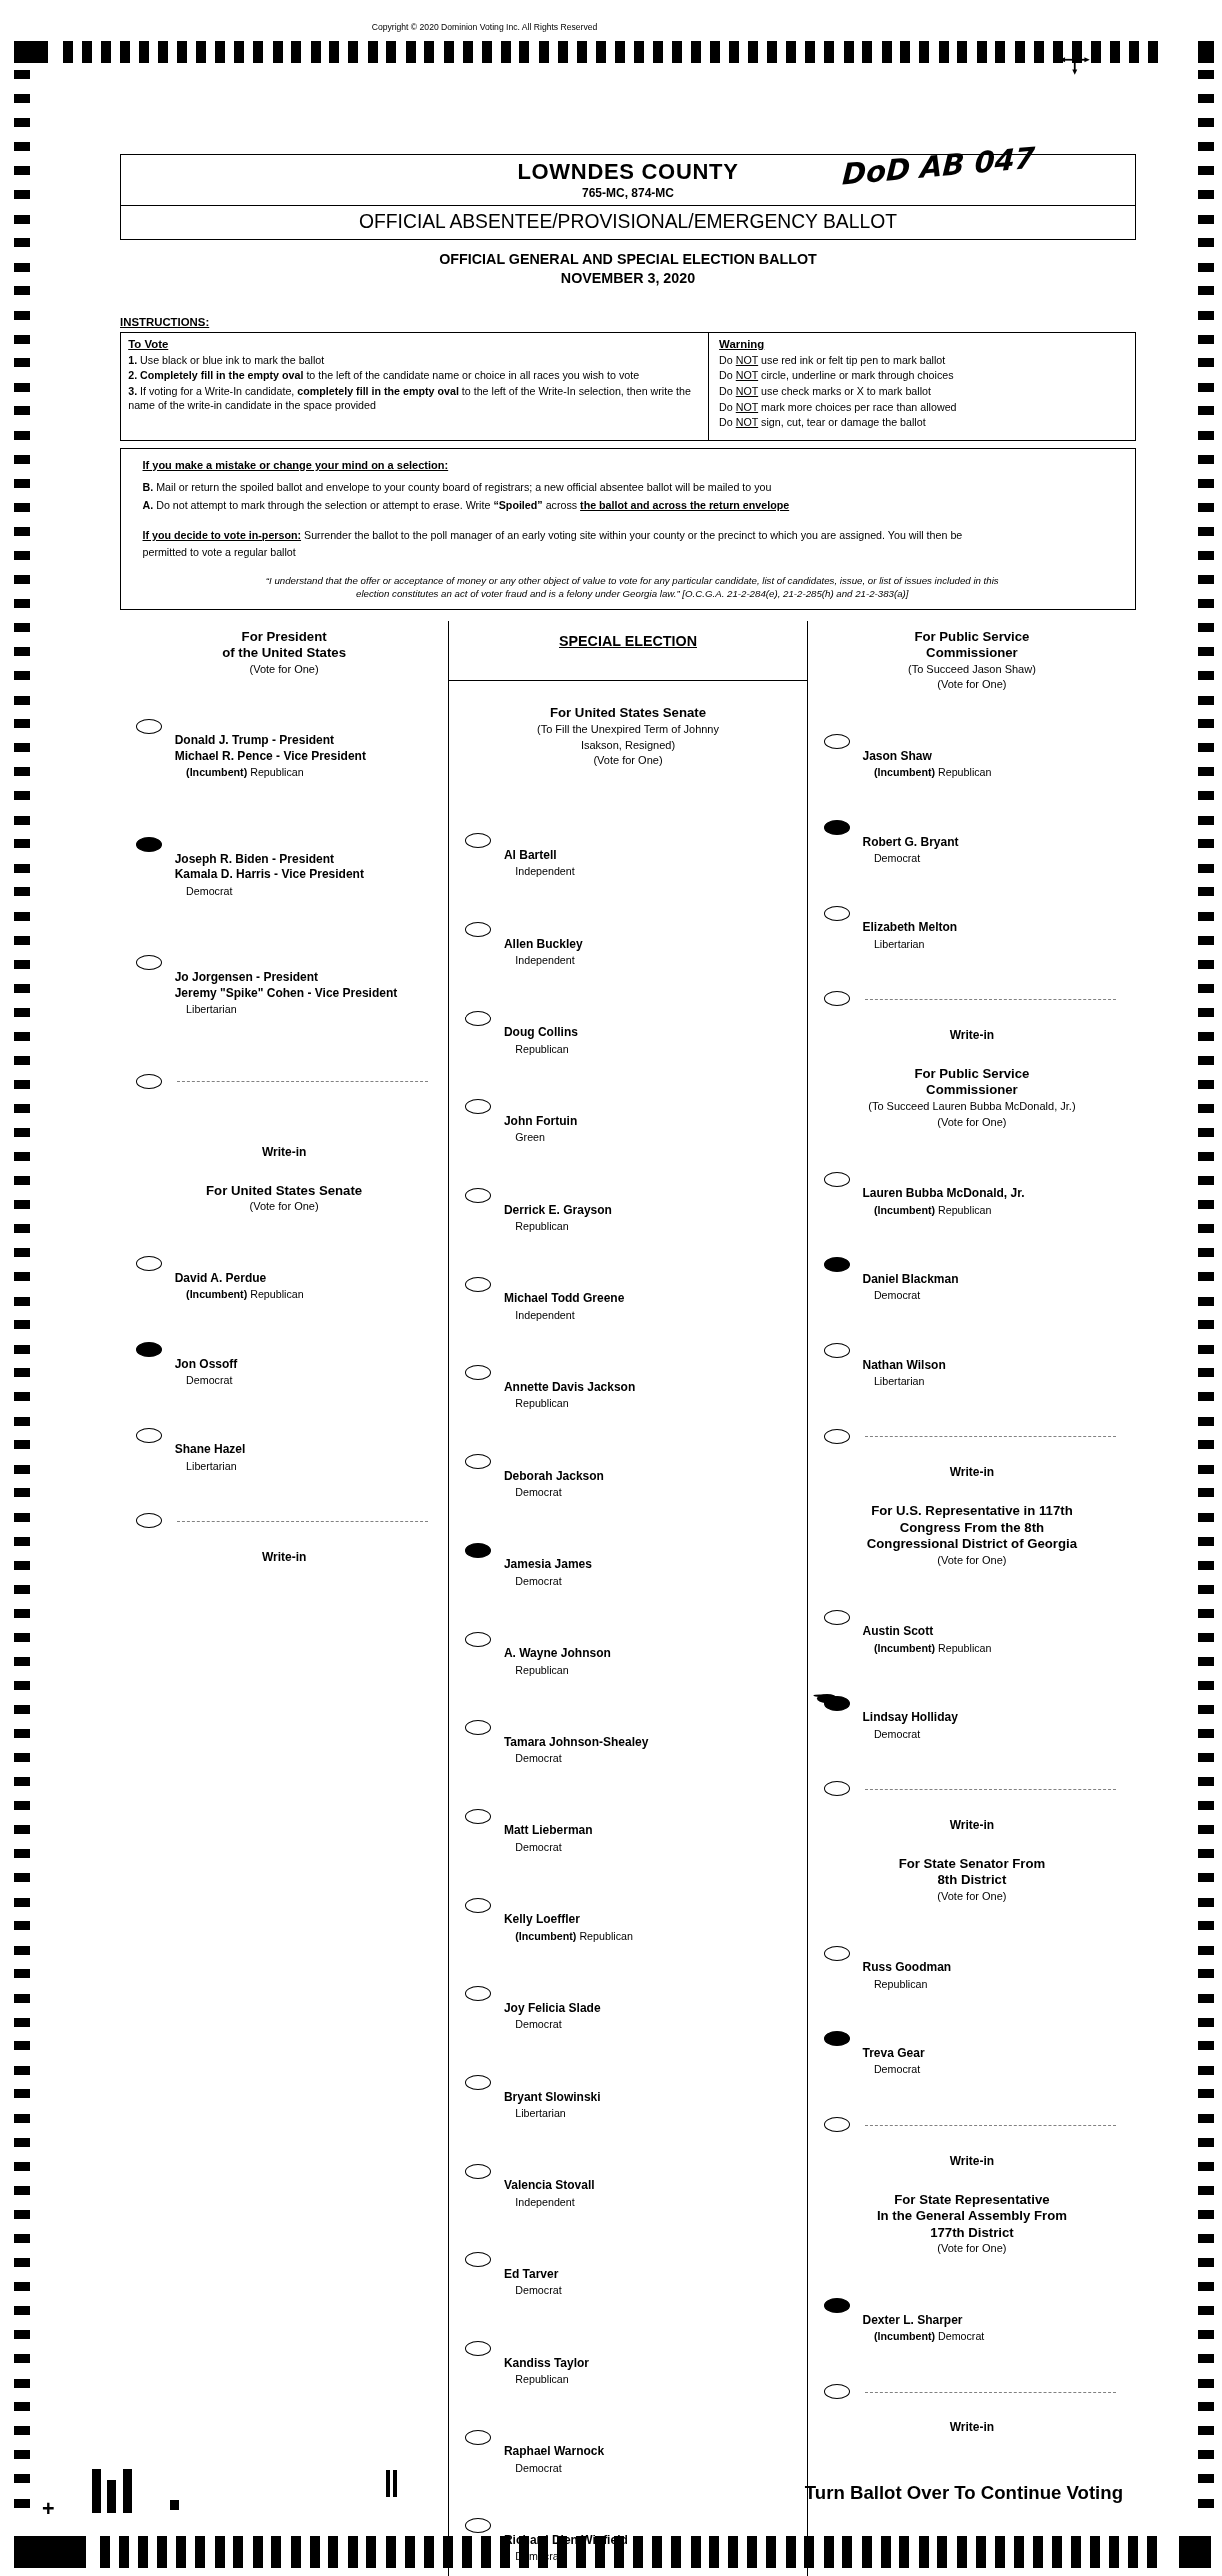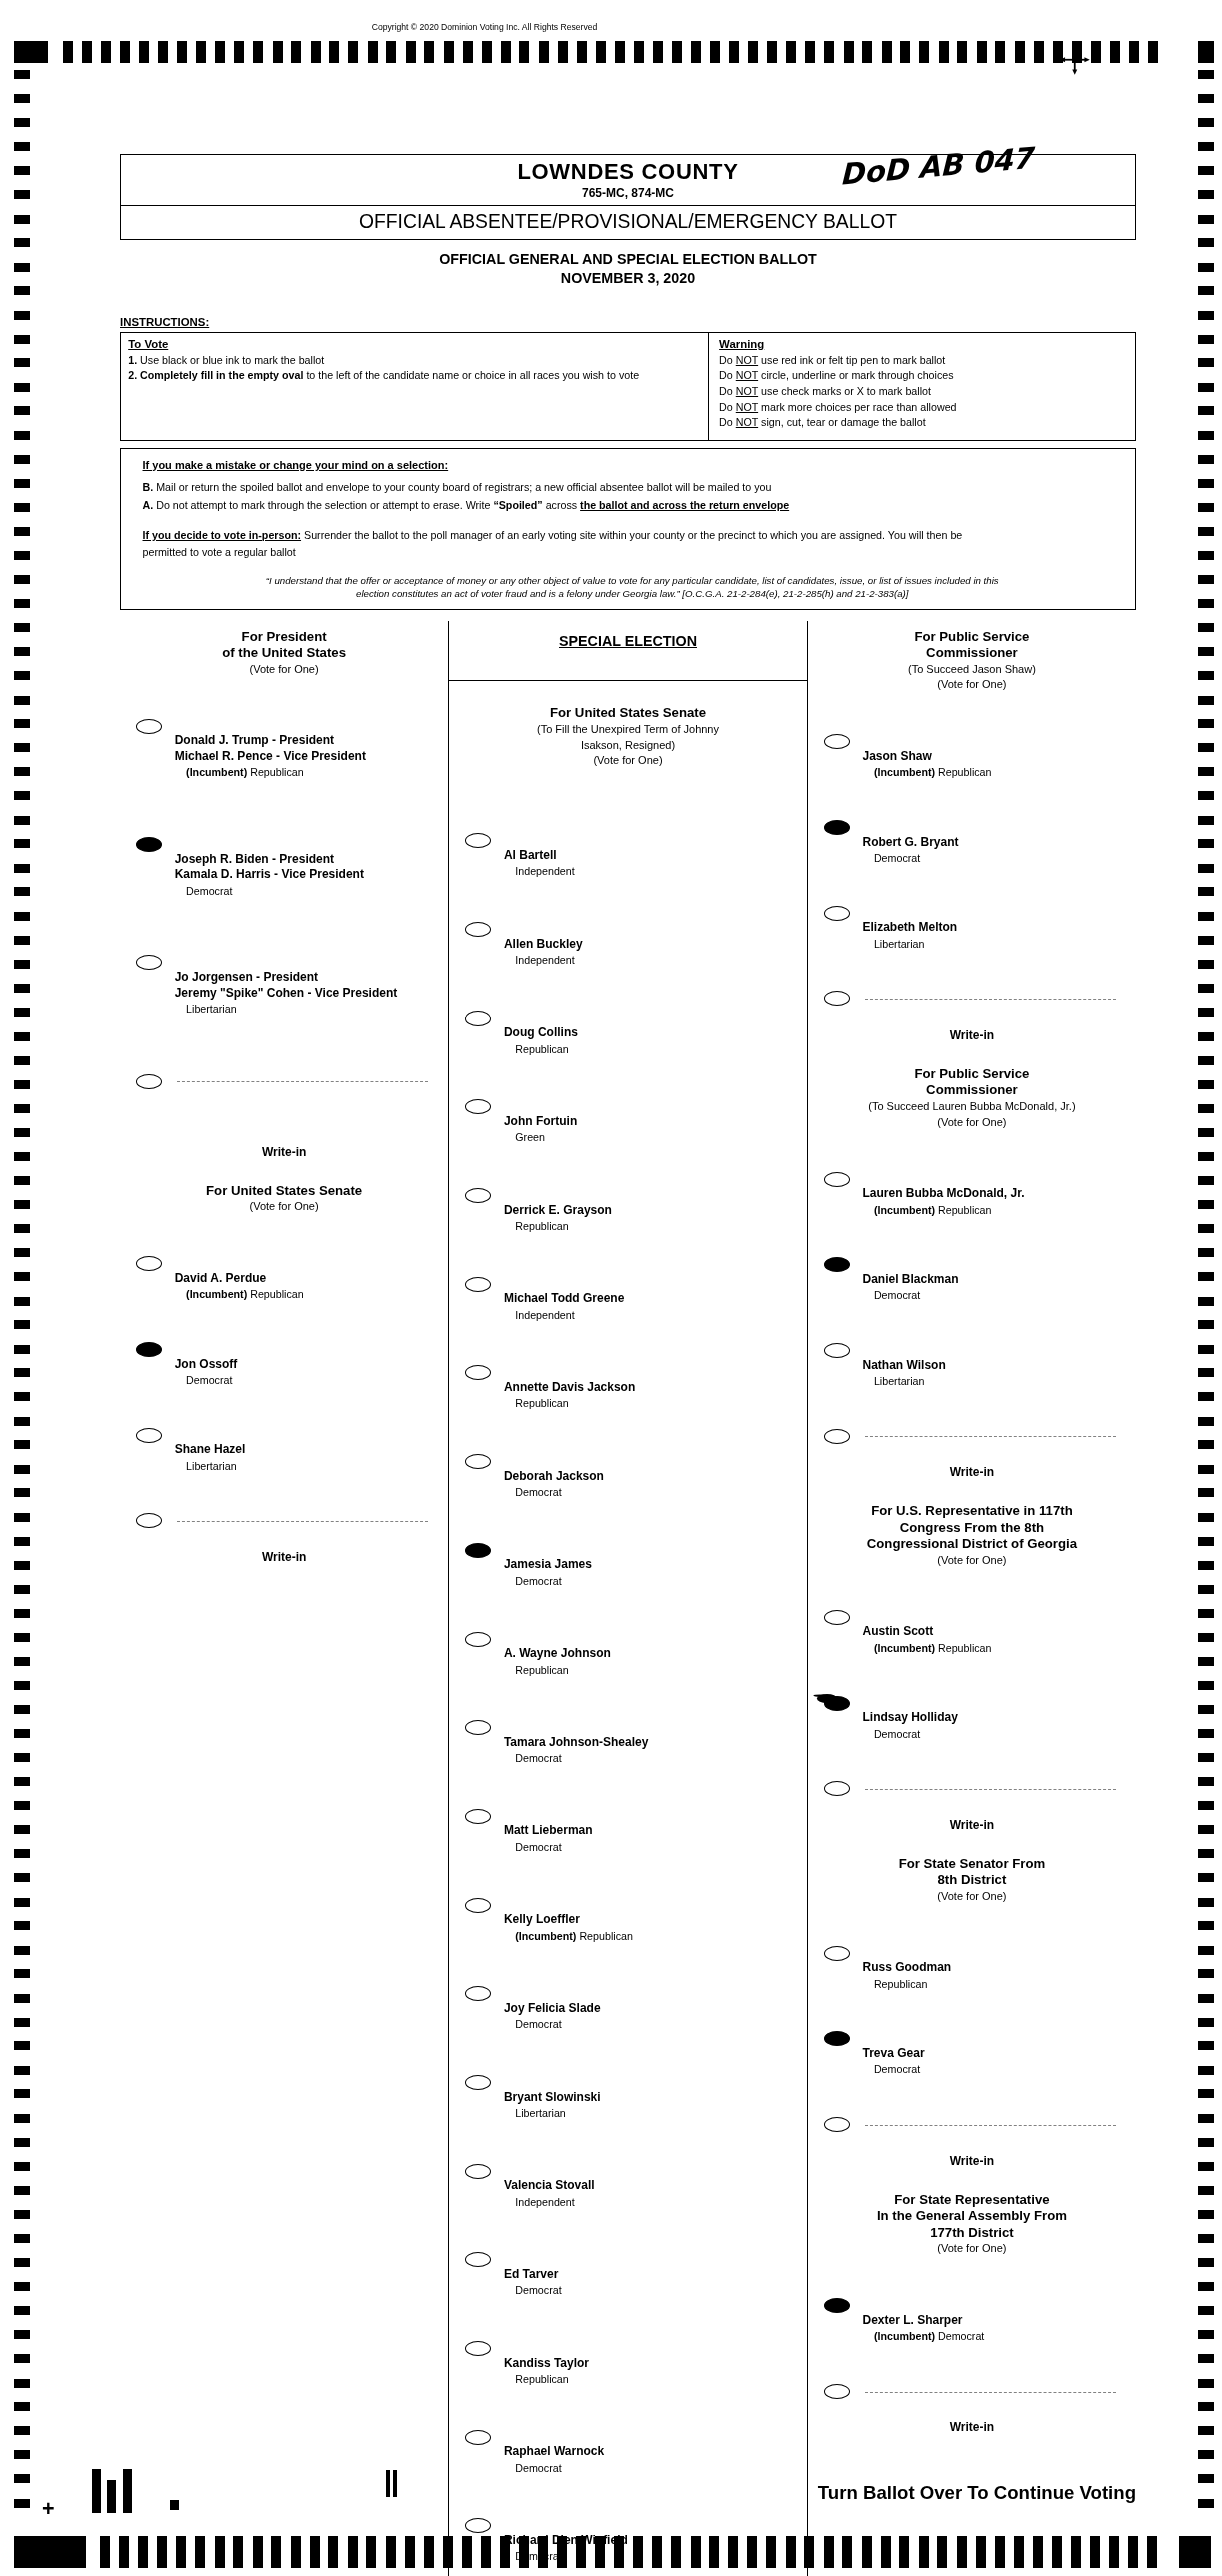--- a/index.html
+++ b/index.html
@@ -77,21 +77,21 @@
   .writein-row  { margin-bottom: 0; }
   .writein-line { flex: 1; height: 10px; border-bottom: 1.4px dashed #828282; margin: 0 20px 0 15.7px; }
   .writein-label { text-align: center; font-size: 12px; font-weight: bold; margin-top: 21.5px; }
 
   
   .col1 .race-header { margin-bottom: 63px; }
   .col1 .cand-row { margin-bottom: 42px; }
   .col0 .race:nth-of-type(1) .cand-row { margin-bottom: 56px; }
   .col0 .race:nth-of-type(1) .writein-label { margin-top: 40px; }
 
-  .turn-text { position: absolute; right: 87px; top: 2482px; font-size: 18.6px; font-weight: bold; }
+  .turn-text { position: absolute; right: 100px; top: 2482px; font-size: 18.6px; font-weight: bold; }
   .plus-mark { position: absolute; left: 42px; top: 2497px; font-size: 21.5px; font-weight: bold; }
 </style>
 </head>
 <body>
 
 <div class="page" id="page">
 
   <div class="copyright">Copyright © 2020 Dominion Voting Inc. All Rights Reserved</div>
 
   <svg class="reg-mark" width="31.5" height="31.5" viewBox="0 0 44 44">
@@ -121,20 +121,21 @@
       </div>
 
     <div class="instr-label">INSTRUCTIONS:</div>
 
     <div class="box instr-table">
       <div class="instr-left">
         <div class="instr-title">To Vote</div>
         <div>
             <div class="instr-item"><span style="font-weight: bold;">1.</span><span> Use black or blue ink to mark the ballot</span></div>
             <div class="instr-item"><span style="font-weight: bold;">2.</span><span> </span><span style="font-weight: bold;">Completely fill in the empty oval</span><span> to the left of the candidate name or choice in all races you wish to vote</span></div>
+            <div class="instr-item"><span style="font-weight: bold;">3.</span><span> If voting for a Write-In candidate, </span><span style="font-weight: bold;">completely fill in the empty oval</span><span> to the left of the Write-In selection, then write the name of the write-in candidate in the space provided</span></div>
           </div>
       </div>
       <div class="instr-right">
         <div class="instr-title">Warning</div>
         <div>
             <div class="instr-item"><span>Do </span><span style="text-decoration: underline;">NOT</span><span> use red ink or felt tip pen to mark ballot</span></div>
             <div class="instr-item"><span>Do </span><span style="text-decoration: underline;">NOT</span><span> circle, underline or mark through choices</span></div>
             <div class="instr-item"><span>Do </span><span style="text-decoration: underline;">NOT</span><span> use check marks or X to mark ballot</span></div>
             <div class="instr-item"><span>Do </span><span style="text-decoration: underline;">NOT</span><span> mark more choices per race than allowed</span></div>
             <div class="instr-item"><span>Do </span><span style="text-decoration: underline;">NOT</span><span> sign, cut, tear or damage the ballot</span></div>

